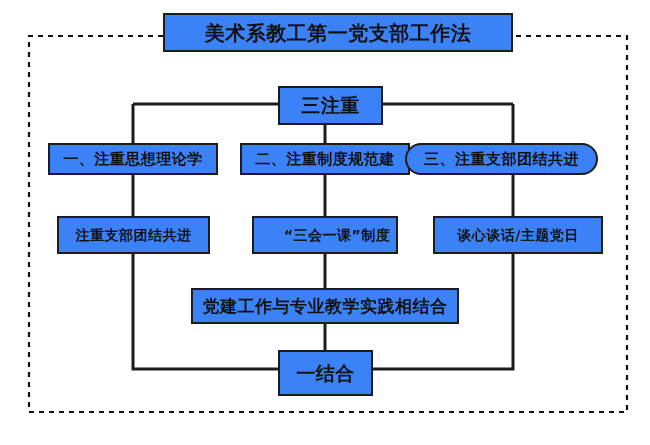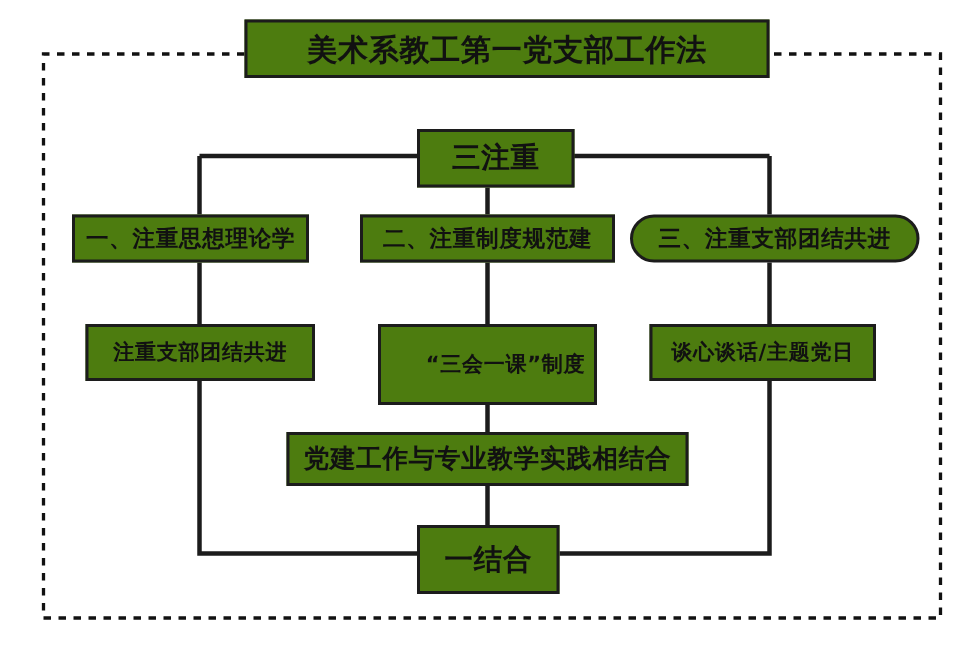--- a/index.html
+++ b/index.html
@@ -19,21 +19,21 @@
     position: absolute;
     left: 0;
     top: 0;
     width: 650px;
     height: 445px;
     pointer-events: none;
   }
   .node {
     position: absolute;
     box-sizing: border-box;
-    background: #4d7c0f;
+    background: #3b82f6;
     border: 2px solid #1c1c1c;
     display: flex;
     align-items: center;
     justify-content: center;
     color: #111111;
     letter-spacing: 0.5px;
     white-space: nowrap;
     line-height: 1;
   }
   .node-title {
@@ -86,29 +86,29 @@
 
     <path d="M 325 254 L 325 288" fill="none" stroke="#1c1c1c" stroke-width="3"></path>
 
     <path d="M 325 324 L 325 350" fill="none" stroke="#1c1c1c" stroke-width="3"></path>
   </svg>
 
   <div class="node node-title" style="left:163px; top:13px; width:350px; height:39px;">美术系教工第一党支部工作法</div>
 
   <div class="node node-hub" style="left:278px; top:86px; width:105px; height:39px;">三注重</div>
 
-  <div class="node node-pillar" style="left:48px; top:143px; width:158px; height:32px;">一、注重思想理论学</div>
+  <div class="node node-pillar" style="left:48px; top:143px; width:170px; height:32px;">一、注重思想理论学</div>
 
   <div class="node node-pillar" style="left:240px; top:143px; width:170px; height:32px;">二、注重制度规范建</div>
 
-  <div class="node node-pillar" style="left:420px; top:143px; width:193px; height:32px;border-radius:16px;">三、注重支部团结共进</div>
+  <div class="node node-pillar" style="left:405px; top:143px; width:193px; height:32px;border-radius:16px;">三、注重支部团结共进</div>
 
   <div class="node node-leaf" style="left:57px; top:216px; width:153px; height:38px;">注重支部团结共进</div>
 
-  <div class="node node-leaf" style="left:252px; top:216px; width:146px; height:54px;padding-left:24px;">“三会一课”制度</div>
+  <div class="node node-leaf" style="left:252px; top:216px; width:146px; height:38px;padding-left:24px;">“三会一课”制度</div>
 
-  <div class="node node-leaf" style="left:433px; top:216px; width:151px; height:38px;">谈心谈话/主题党日</div>
+  <div class="node node-leaf" style="left:433px; top:216px; width:170px; height:38px;">谈心谈话/主题党日</div>
 
   <div class="node node-wide" style="left:191px; top:288px; width:268px; height:36px;">党建工作与专业教学实践相结合</div>
 
   <div class="node node-hub" style="left:278px; top:350px; width:95px; height:46px;">一结合</div>
 
 </div>
 
 </body></html>

